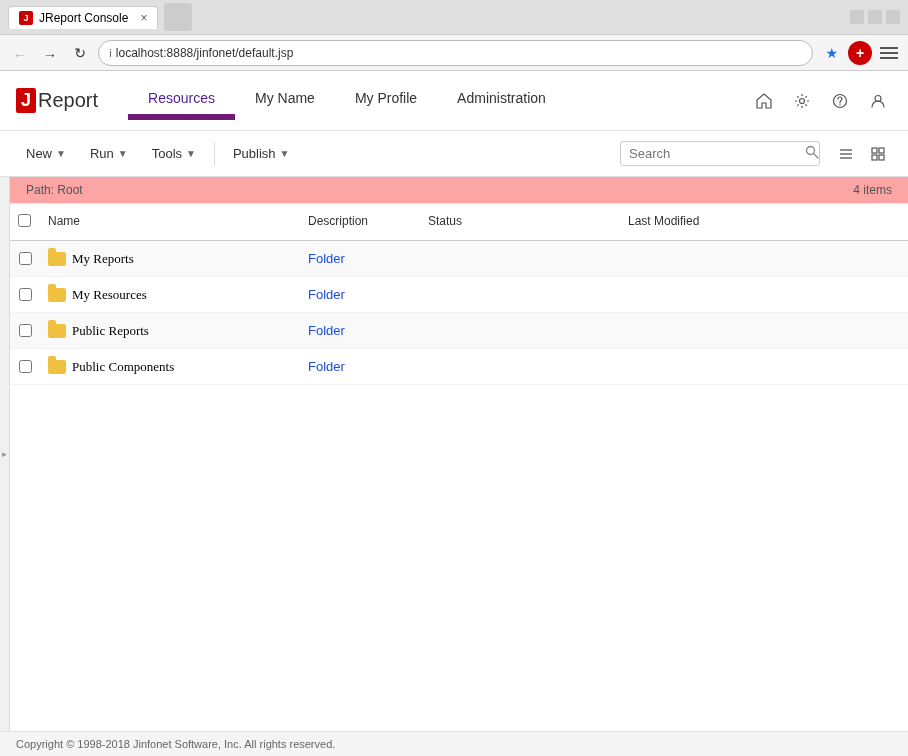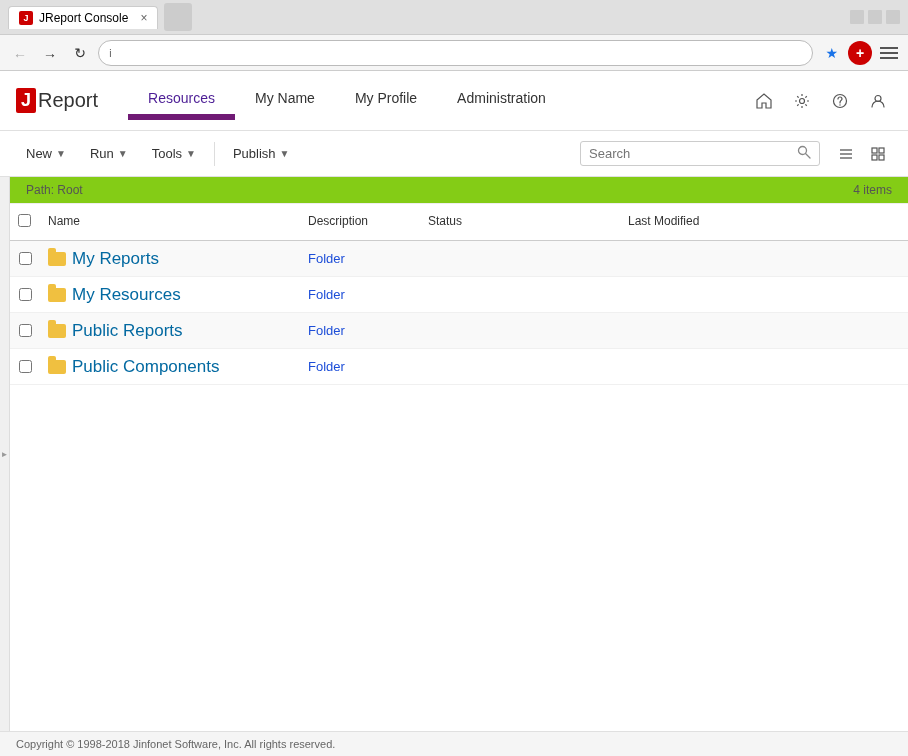--- a/index.html
+++ b/index.html
@@ -34,40 +34,40 @@
     .nav-item { padding: 8px 20px; font-size: 14px; color: #333; cursor: pointer; text-decoration: none; border-bottom: 2px solid transparent; }
     .nav-item.active { border-bottom: 6px solid #701a75; color: #4c1d95; }
     .header-icons { display: flex; align-items: center; gap: 10px; }
     .header-icon { width: 28px; height: 28px; display: flex; align-items: center; justify-content: center; cursor: pointer; color: #555; font-size: 16px; border-radius: 3px; }
 
     
     .toolbar { display: flex; align-items: center; padding: 6px 16px; border-bottom: 1px solid #e0e0e0; background: #fff; height: 46px; gap: 4px; }
     .toolbar-btn { display: flex; align-items: center; gap: 4px; padding: 5px 10px; cursor: pointer; font-size: 13px; color: #333; border: none; background: transparent; border-radius: 3px; }
     .toolbar-btn .arrow { font-size: 10px; color: #666; }
     .toolbar-separator { width: 1px; height: 24px; background: #ddd; margin: 0 4px; }
-    .toolbar-search { margin-left: auto; display: flex; align-items: center; border: 1px solid #ccc; border-radius: 3px; padding: 3px 8px; width: 240px; background: #fff; }
+    .toolbar-search { margin-left: auto; display: flex; align-items: center; border: 1px solid #ccc; border-radius: 3px; padding: 3px 8px; width: 200px; background: #fff; }
     .toolbar-search input { border: none; outline: none; font-size: 13px; flex: 1; background: transparent; }
     .toolbar-search-icon { color: #888; font-size: 14px; }
     .toolbar-view-btns { display: flex; gap: 4px; margin-left: 8px; }
     .toolbar-view-btn { width: 28px; height: 28px; display: flex; align-items: center; justify-content: center; cursor: pointer; border: none; background: transparent; color: #555; font-size: 14px; border-radius: 3px; }
 
     
-    .path-bar { display: flex; align-items: center; justify-content: space-between; padding: 6px 16px; font-size: 12px; color: #555; background: #84cc16; border-bottom: 1px solid #eee; }
+    .path-bar { display: flex; align-items: center; justify-content: space-between; padding: 6px 16px; font-size: 12px; color: #555; background: #fca5a5; border-bottom: 1px solid #eee; }
 
     
     .file-table { flex: 1; overflow-y: auto; background: #fff; }
     .table-header { display: grid; grid-template-columns: 30px 260px 120px 200px 120px 180px; padding: 6px 0; border-bottom: 1px solid #ccc; background: #fff; }
     .table-header-cell { font-size: 12px; color: #333; font-weight: normal; padding: 4px 8px; }
     .table-row { display: grid; grid-template-columns: 30px 260px 120px 200px 120px 180px; padding: 0; border-bottom: 1px solid #f0f0f0; align-items: center; min-height: 36px; cursor: pointer; }
     .table-row.alt { background: #f9f9f9; }
     .table-cell { padding: 6px 8px; font-size: 13px; }
     .table-cell.name-cell { display: flex; align-items: center; gap: 6px; }
     .folder-icon { display: inline-block; width: 18px; height: 14px; background: #f0c040; border-radius: 0 2px 2px 2px; position: relative; font-size: 0; }
     .folder-icon::before { content: ''; position: absolute; top: -4px; left: 0; width: 8px; height: 4px; background: #f0c040; border-radius: 2px 2px 0 0; }
-    .file-name-link { color: #0369a1; text-decoration: none; font-size: 17px; }
+    .file-name-link { color: #000000; text-decoration: none; font-size: 13px; font-family: Liberation Serif, serif; }
     .folder-type { color: #1d4ed8; }
     .checkbox-cell { padding: 6px 8px; display: flex; align-items: center; justify-content: center; }
 
     
     .footer { padding: 6px 16px; font-size: 11px; color: #666; border-top: 1px solid #e0e0e0; background: #f5f5f5; }
 
     
     .main-content { display: flex; flex-direction: column; flex: 1; position: relative; overflow: hidden; }
     .content-area { display: flex; flex: 1; overflow: hidden; }
     .left-panel-toggle { width: 10px; background: #f0f0f0; border-right: 1px solid #ddd; display: flex; align-items: center; justify-content: center; cursor: pointer; }
@@ -93,20 +93,21 @@
       <div style="width:14px;height:14px;background:#ccc;border-radius:1px;"></div>
       <div style="width:14px;height:14px;background:#ccc;border-radius:1px;"></div>
     </div>
   </div>
   <div class="browser-controls">
     <button class="browser-nav-btn disabled">←</button>
     <button class="browser-nav-btn">→</button>
     <button class="browser-nav-btn">↻</button>
     <div class="browser-address-bar">
       <span style="font-size:11px;color:#666;">ℹ</span>
+      <span class="browser-address-text">localhost:8888/jinfonet/default.jsp</span>
     </div>
     <span class="browser-star">★</span>
     <div class="browser-ext-btn">+</div>
     <div style="display:flex;flex-direction:column;gap:3px;cursor:pointer;padding:2px;">
       <div class="browser-menu-line"></div>
       <div class="browser-menu-line"></div>
       <div class="browser-menu-line"></div>
     </div>
   </div>
 </div>

